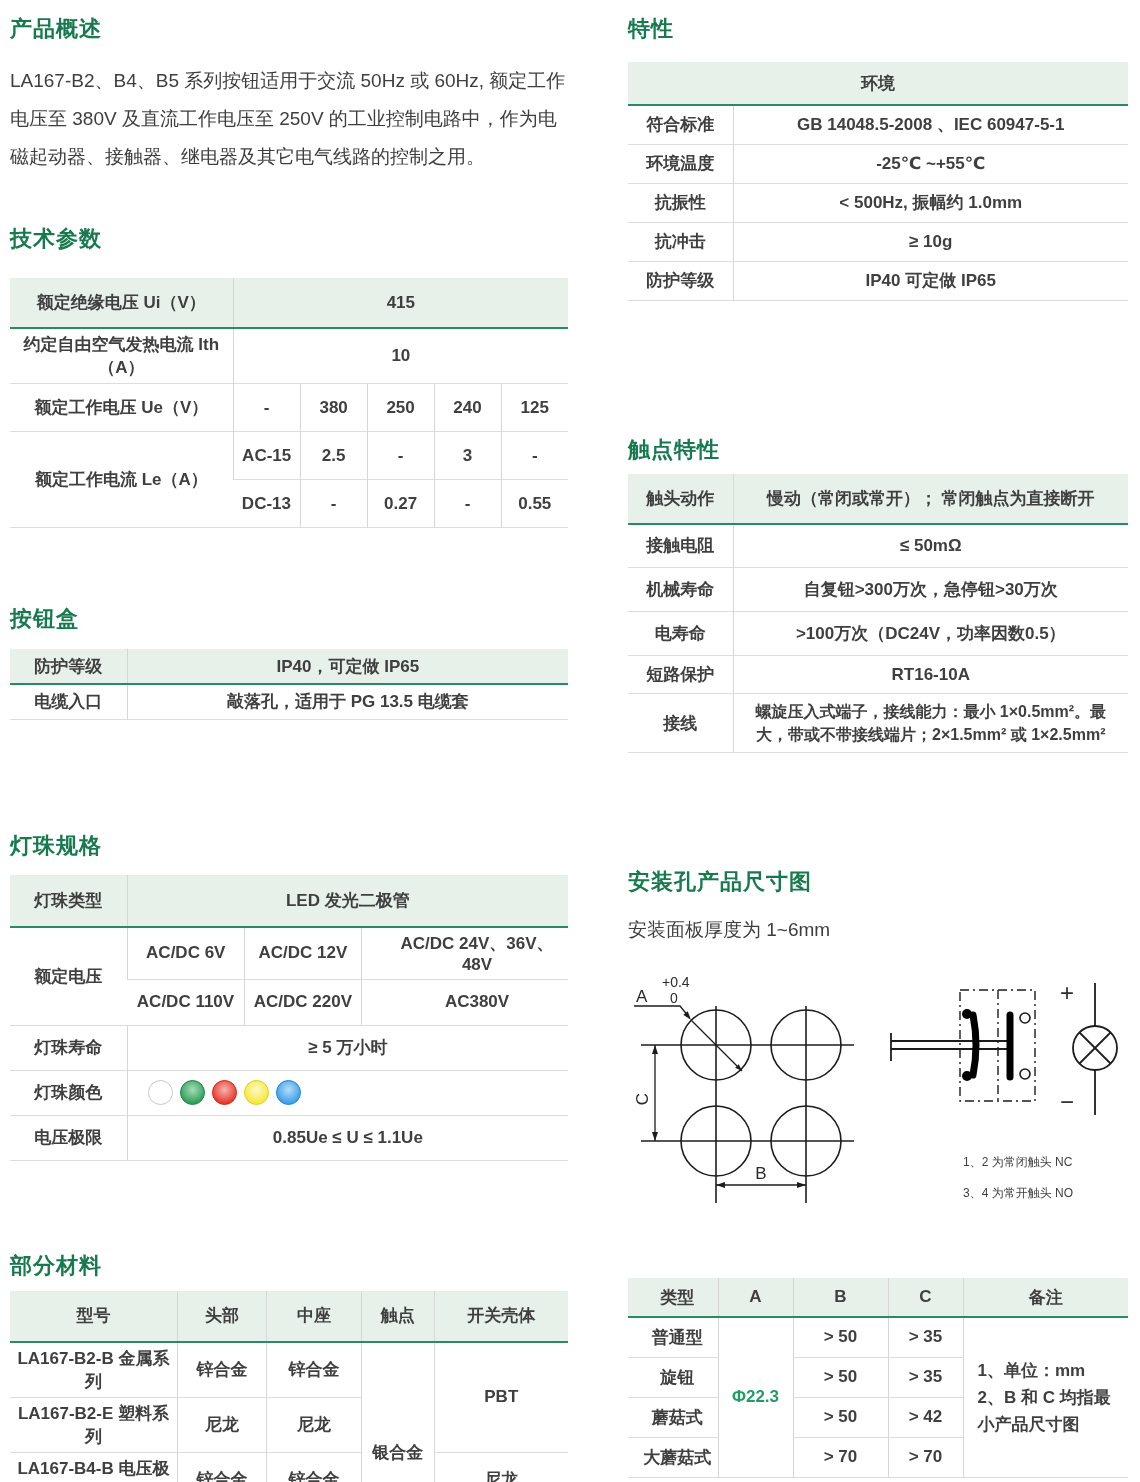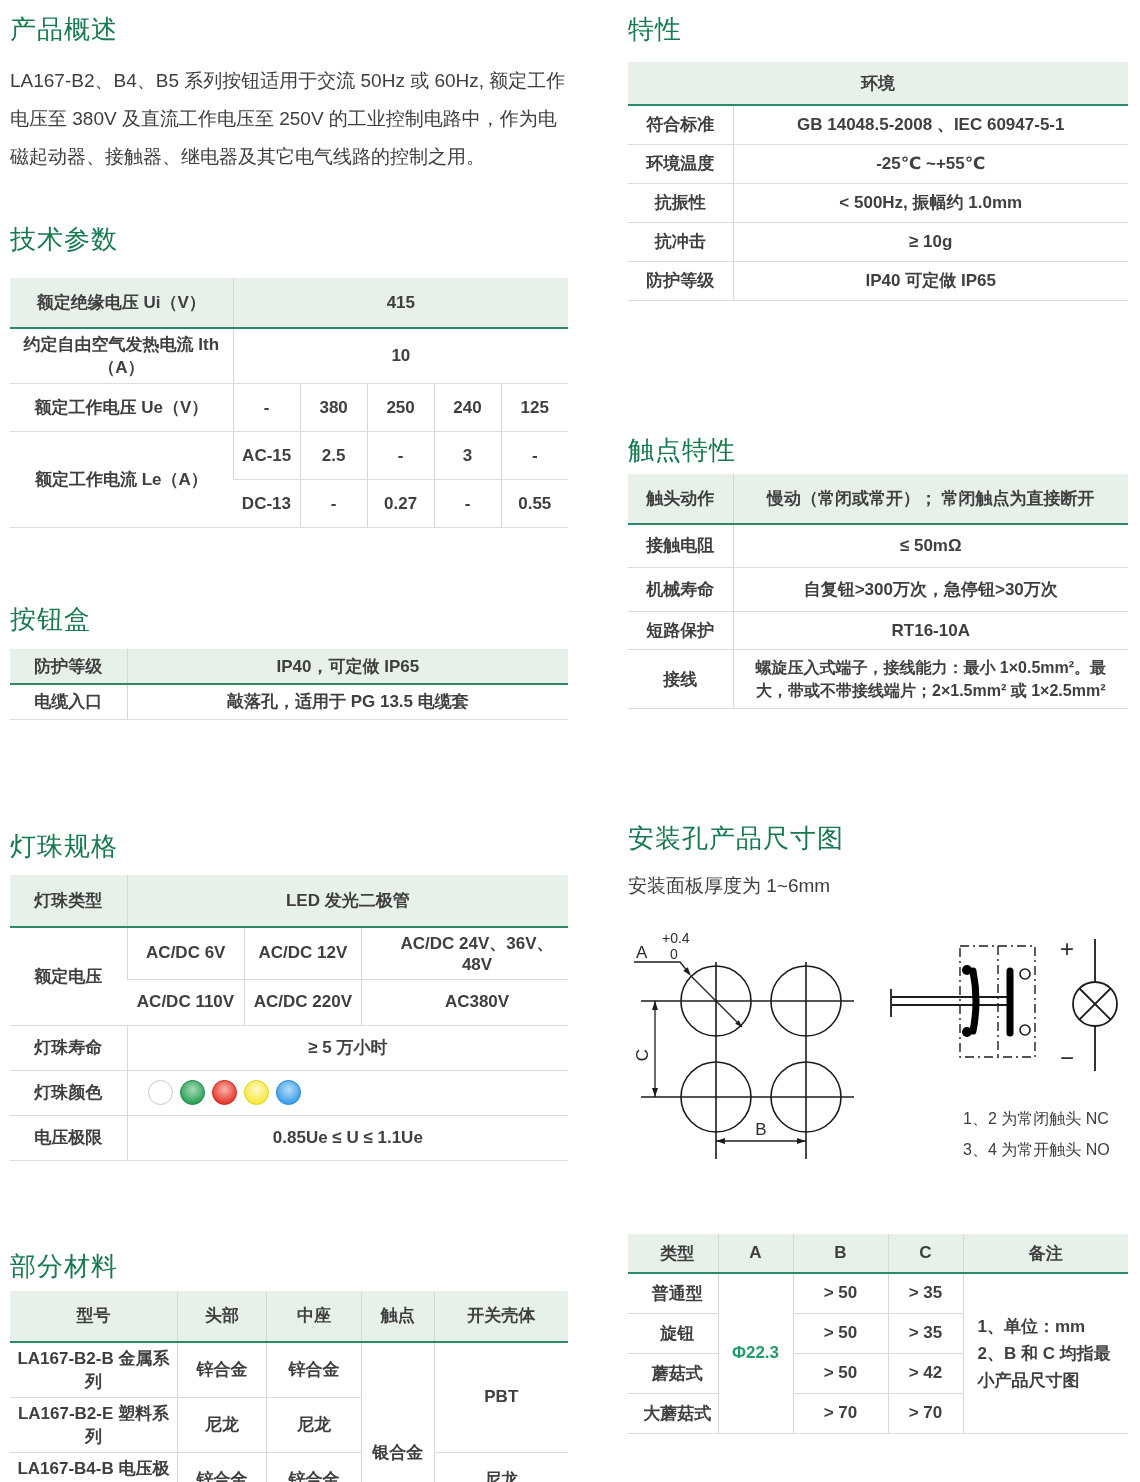--- a/index.html
+++ b/index.html
@@ -7,21 +7,21 @@
   body {
     width:1140px; height:1482px; overflow:hidden;
     font-family:"Liberation Sans","DejaVu Sans",sans-serif;
     color:#3f3f3f;
   }
   .page { display:flex; padding:12px 12px 0 10px; gap:60px; }
   .col-left  { width:558px; flex:none; }
   .col-right { width:500px; flex:none; }
 
   .sec-title {
-    font-size:26px; font-weight:400; color:#177a4f;
+    font-size:22px; font-weight:700; color:#177a4f;
     letter-spacing:1px; line-height:34px;
   }
   .overview-body {
     margin-top:16px; font-size:19px; line-height:38px; color:#3e3e3e;
   }
 
   table.t { border-collapse:collapse; width:100%; table-layout:fixed;
             font-size:17px; color:#3f3f3f;font-weight:bold; }
   table.t td { border-bottom:1px solid #dcdcdc; border-left:1px solid #d6d6d6;
                text-align:center; padding:4px 6px; }
@@ -60,21 +60,21 @@
   .t-cf td.small{ font-size:16px; line-height:23px; padding:6px 10px; }
 
   .mount-title  { margin-top:112px; }
   .mount-note   { margin-top:18px; font-size:19px; color:#3e3e3e; }
 
   .diagram-row  { margin-top:30px; display:flex; gap:0; }
   .mount-svg    { width:270px; height:272px; flex:none; }
   .circuit-blk  { width:230px; flex:none; margin-left:-15px; }
   .circuit-svg  { width:245px; height:152px; }
   .circuit-caps { margin-top:18px; margin-left:80px;
-                  font-size:16px; line-height:31px; color:#3e3e3e; }
+                  font-size:12px; line-height:31px; color:#3e3e3e; }
 
   .t-mt         { margin-top:33px; }
   .t-mt tr      { height:40px; }
   .t-mt tr.hrow { height:39px; }
   .t-mt td.lbl  { padding-left:15px; }
   .t-mt td.remark { text-align:left; padding-left:14px; font-size:17px; line-height:27px; }
   .phi          { color:#229c65; }
 
   
   .dots { display:flex; align-items:center; gap:7px; padding-left:14px; }
@@ -293,20 +293,24 @@
           <td class="lbl">触头动作</td>
           <td>慢动（常闭或常开）； 常闭触点为直接断开</td>
         </tr>
         <tr>
           <td class="lbl">接触电阻</td>
           <td>≤ 50mΩ</td>
         </tr>
         <tr>
           <td class="lbl">机械寿命</td>
           <td>自复钮&gt;300万次，急停钮&gt;30万次</td>
+        </tr>
+        <tr>
+          <td class="lbl">电寿命</td>
+          <td>&gt;100万次（DC24V，功率因数0.5）</td>
         </tr>
         <tr style="height:38px">
           <td class="lbl">短路保护</td>
           <td>RT16-10A</td>
         </tr>
         <tr style="height:52px">
           <td class="lbl">接线</td>
           <td class="small">螺旋压入式端子，接线能力：最小 1×0.5mm²。最大，带或不带接线端片；2×1.5mm² 或 1×2.5mm²</td>
         </tr>
       </tbody>

